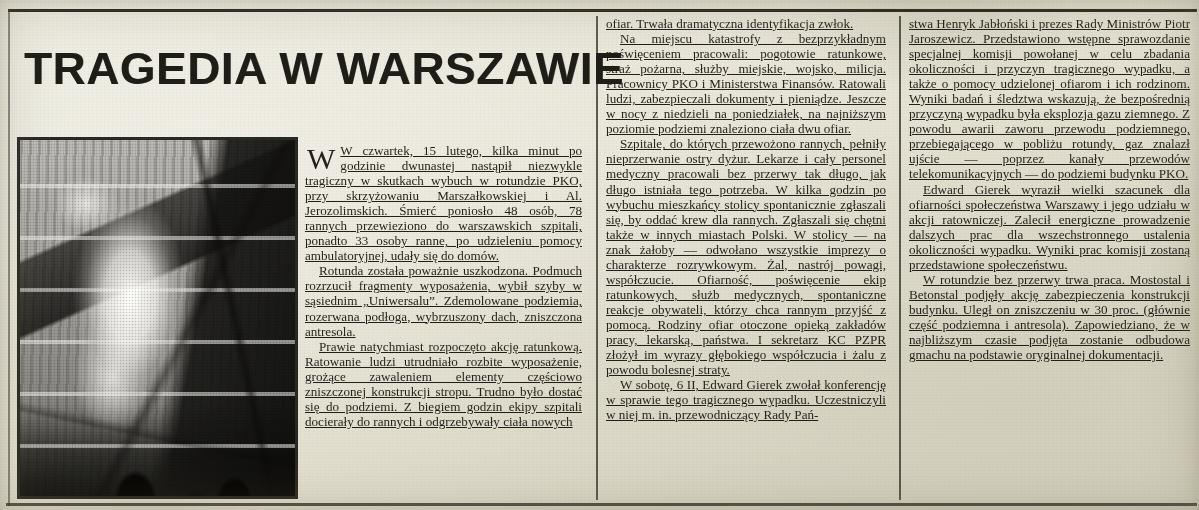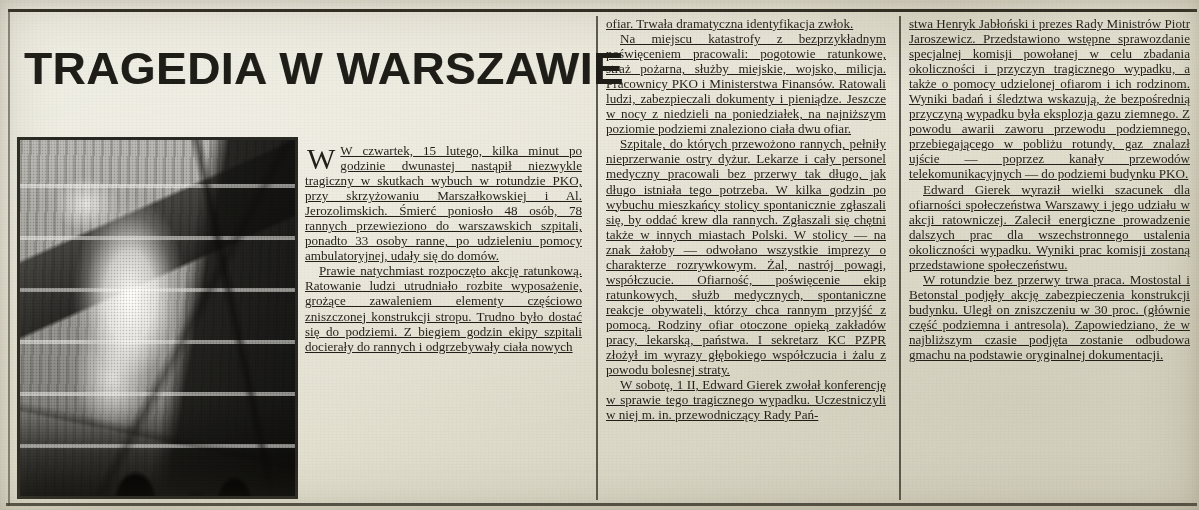--- a/index.html
+++ b/index.html
@@ -208,28 +208,29 @@
   <div class="photo-wrap">
     <div class="photo">
       <div class="debris"></div>
       <div class="figs"></div>
       <div class="halftone"></div>
     </div>
   </div>
 
   <div class="col col-1">
     <p class="lead"><span class="dropcap">W</span><span>W czwartek, 15 lutego, kilka minut po godzinie dwunastej nastąpił niezwykle tragiczny w skutkach wybuch w rotundzie PKO, przy skrzyżowaniu Marszałkowskiej i Al. Jerozolimskich. Śmierć poniosło 48 osób, 78 rannych przewieziono do warszawskich szpitali, ponadto 33 osoby ranne, po udzieleniu pomocy ambulatoryjnej, udały się do domów.</span></p>
+    <p>Rotunda została poważnie uszkodzona. Podmuch rozrzucił fragmenty wyposażenia, wybił szyby w sąsiednim „Uniwersalu”. Zdemolowane podziemia, rozerwana podłoga, wybrzuszony dach, zniszczona antresola.</p>
     <p>Prawie natychmiast rozpoczęto akcję ratunkową. Ratowanie ludzi utrudniało rozbite wyposażenie, grożące zawaleniem elementy częściowo zniszczonej konstrukcji stropu. Trudno było dostać się do podziemi. Z biegiem godzin ekipy szpitali docierały do rannych i odgrzebywały ciała nowych</p>
   </div>
 
   <div class="col col-2">
     <p class="noind">ofiar. Trwała dramatyczna identyfikacja zwłok.</p>
     <p>Na miejscu katastrofy z bezprzykładnym poświęceniem pracowali: pogotowie ratunkowe, straż pożarna, służby miejskie, wojsko, milicja. Pracownicy PKO i Ministerstwa Finansów. Ratowali ludzi, zabezpieczali dokumenty i pieniądze. Jeszcze w nocy z niedzieli na poniedziałek, na najniższym poziomie podziemi znaleziono ciała dwu ofiar.</p>
     <p>Szpitale, do których przewożono rannych, pełniły nieprzerwanie ostry dyżur. Lekarze i cały personel medyczny pracowali bez przerwy tak długo, jak długo istniała tego potrzeba. W kilka godzin po wybuchu mieszkańcy stolicy spontanicznie zgłaszali się, by oddać krew dla rannych. Zgłaszali się chętni także w innych miastach Polski. W stolicy — na znak żałoby — odwołano wszystkie imprezy o charakterze rozrywkowym. Żal, nastrój powagi, współczucie. Ofiarność, poświęcenie ekip ratunkowych, służb medycznych, spontaniczne reakcje obywateli, którzy chca rannym przyjść z pomocą. Rodziny ofiar otoczone opieką zakładów pracy, lekarską, państwa. I sekretarz KC PZPR złożył im wyrazy głębokiego współczucia i żalu z powodu bolesnej straty.</p>
-    <p>W sobotę, 1 II, Edward Gierek zwołał konferencję w sprawie tego tragicznego wypadku. Uczestniczyli w niej m. in. przewodniczący Rady Pań-</p>
+    <p>W sobotę, 6 II, Edward Gierek zwołał konferencję w sprawie tego tragicznego wypadku. Uczestniczyli w niej m. in. przewodniczący Rady Pań-</p>
   </div>
 
   <div class="col col-3">
     <p class="noind">stwa Henryk Jabłoński i prezes Rady Ministrów Piotr Jaroszewicz. Przedstawiono wstępne sprawozdanie specjalnej komisji powołanej w celu zbadania okoliczności i przyczyn tragicznego wypadku, a także o pomocy udzielonej ofiarom i ich rodzinom. Wyniki badań i śledztwa wskazują, że bezpośrednią przyczyną wypadku była eksplozja gazu ziemnego. Z powodu awarii zaworu przewodu podziemnego, przebiegającego w pobliżu rotundy, gaz znalazł ujście — poprzez kanały przewodów telekomunikacyjnych — do podziemi budynku PKO.</p>
     <p>Edward Gierek wyraził wielki szacunek dla ofiarności społeczeństwa Warszawy i jego udziału w akcji ratowniczej. Zalecił energiczne prowadzenie dalszych prac dla wszechstronnego ustalenia okoliczności wypadku. Wyniki prac komisji zostaną przedstawione społeczeństwu.</p>
     <p>W rotundzie bez przerwy trwa praca. Mostostal i Betonstal podjęły akcję zabezpieczenia konstrukcji budynku. Uległ on zniszczeniu w 30 proc. (głównie część podziemna i antresola). Zapowiedziano, że w najbliższym czasie podjęta zostanie odbudowa gmachu na podstawie oryginalnej dokumentacji.</p>
   </div>
 
   <div class="ink"></div>
   <div class="vignette"></div>

